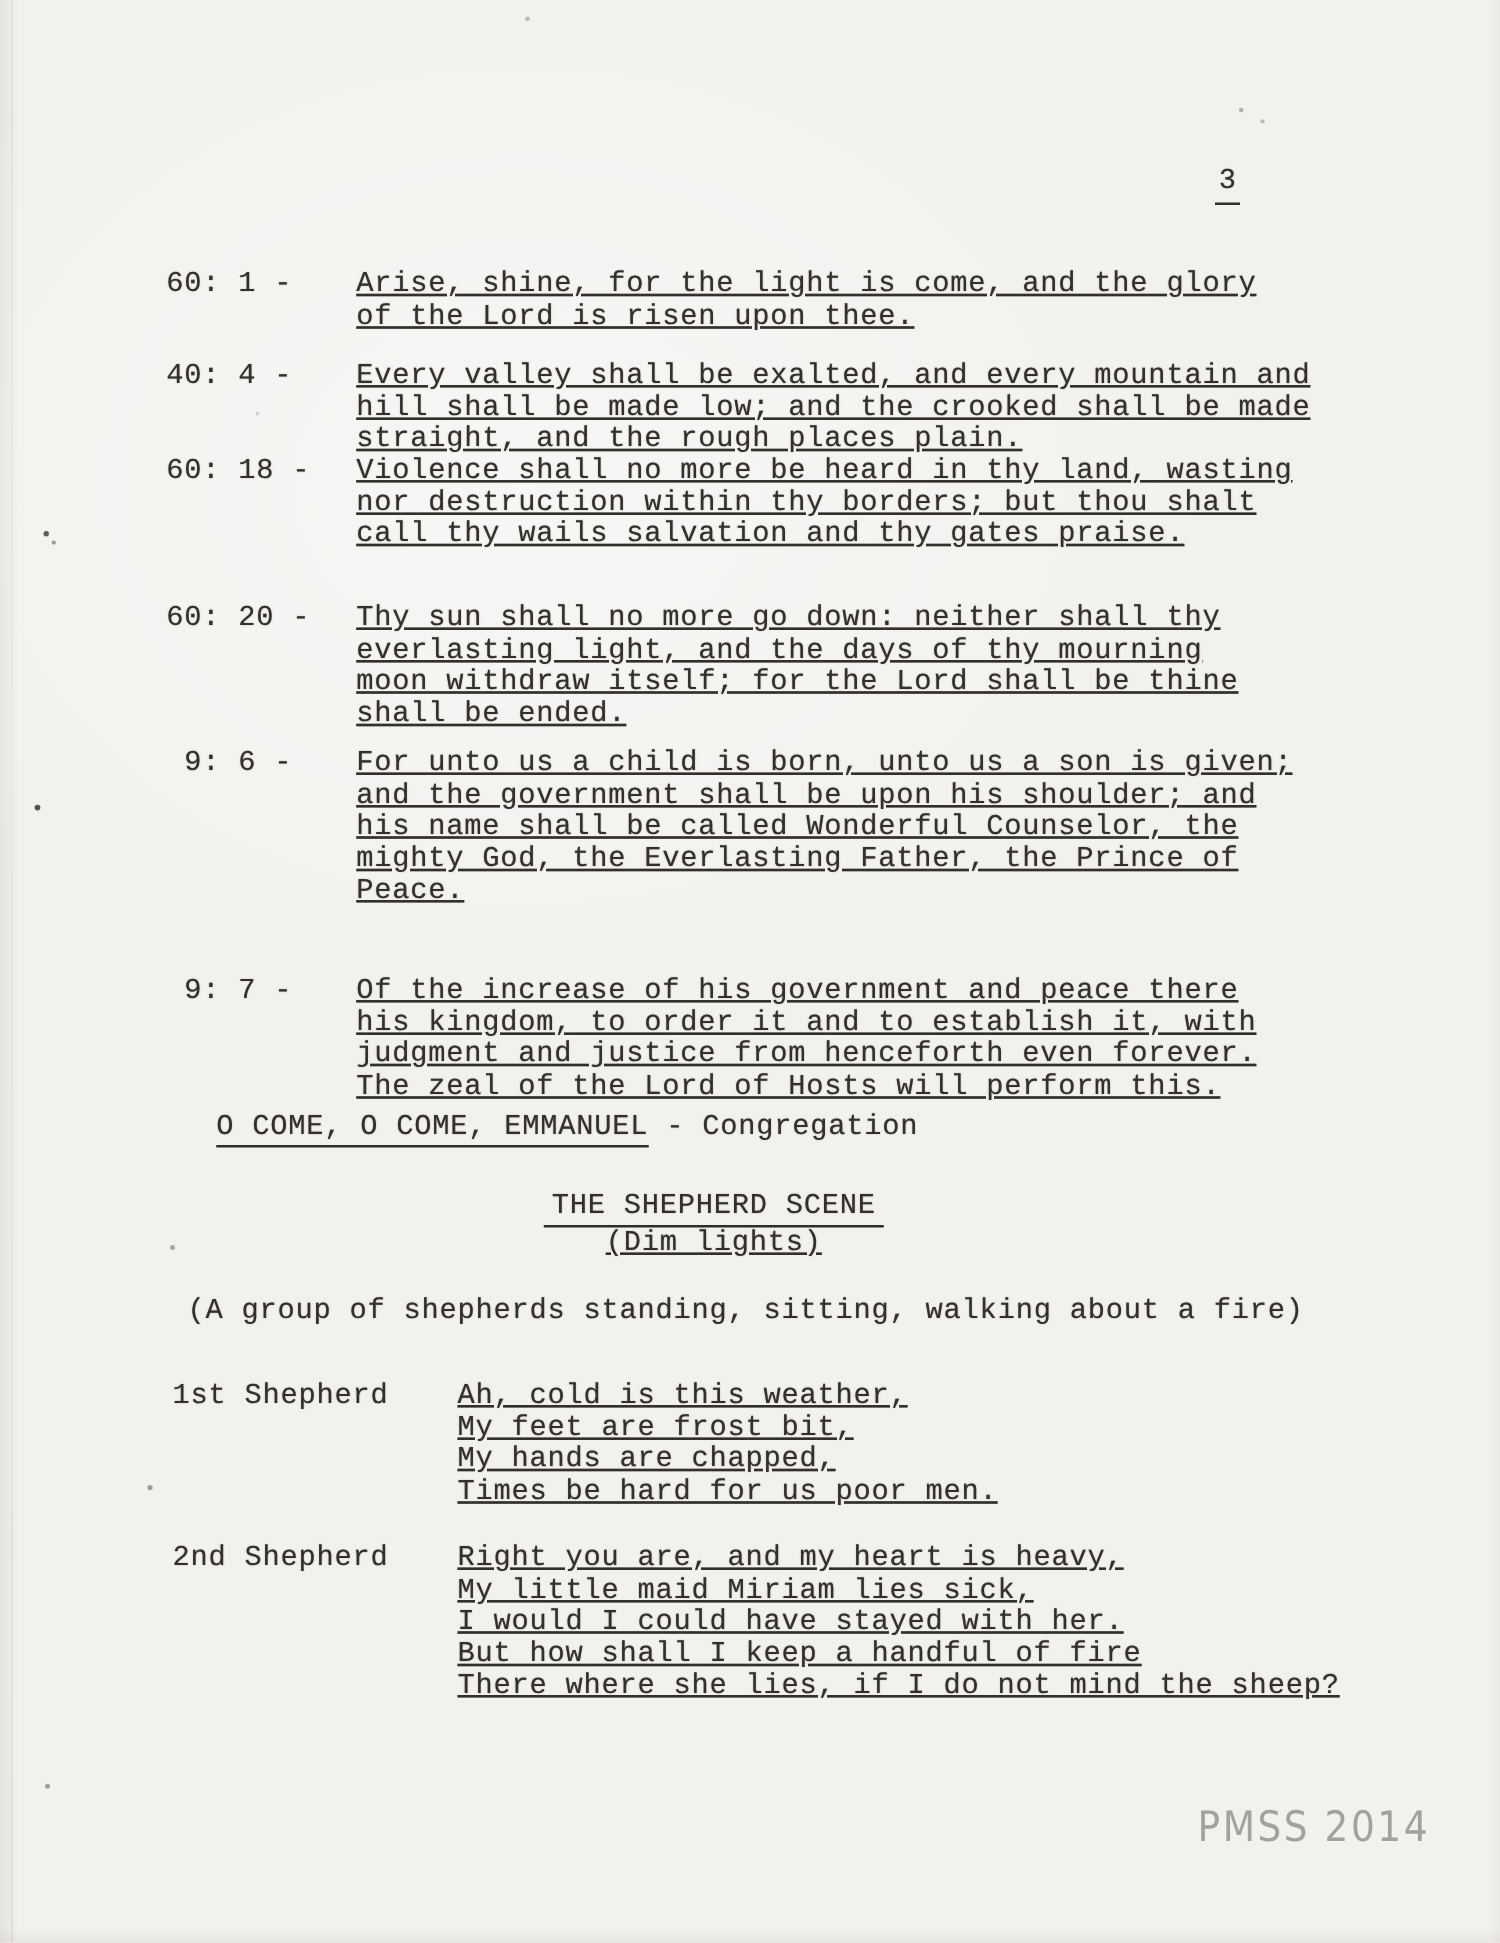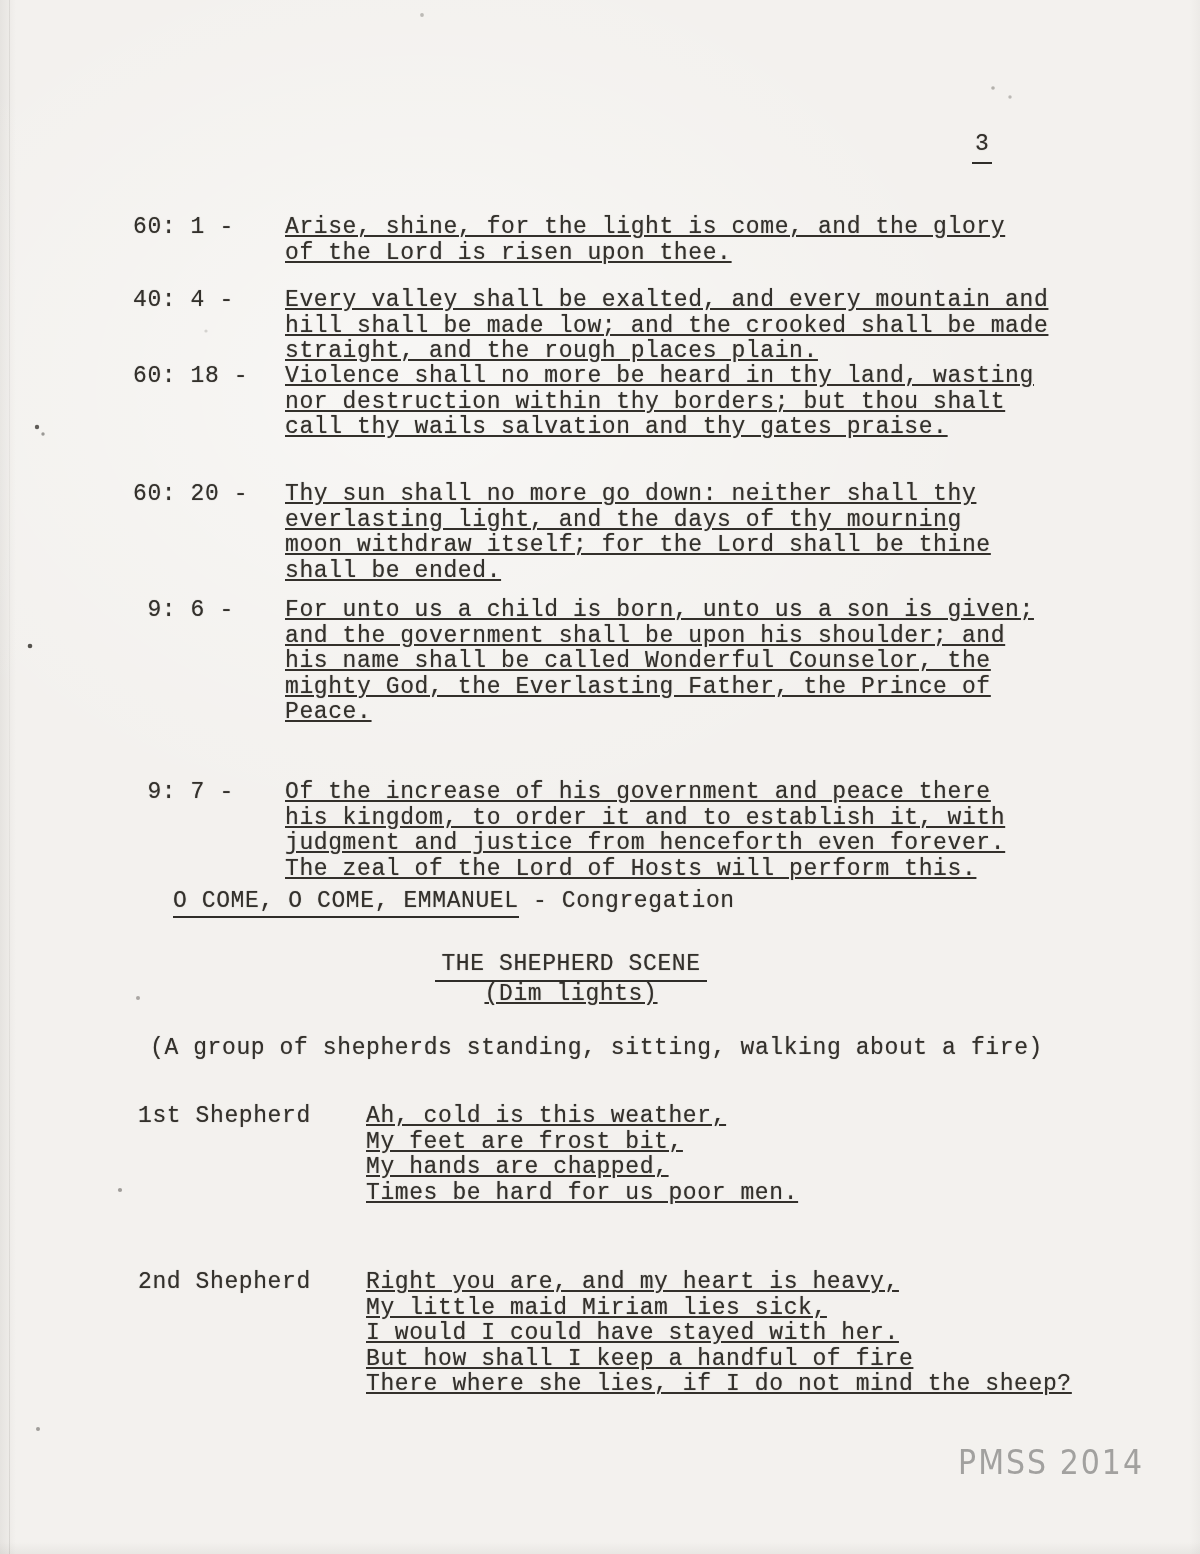--- a/index.html
+++ b/index.html
@@ -153,21 +153,21 @@
   <div class="speech" style="top:1104px">
     <div class="speaker">1st Shepherd</div>
     <div class="stext">
       <div class="dline">Ah, cold is this weather,</div>
       <div class="dline">My feet are frost bit,</div>
       <div class="dline">My hands are chapped,</div>
       <div class="dline">Times be hard for us poor men.</div>
     </div>
   </div>
 
-  <div class="speech" style="top:1270px">
+  <div class="speech" style="top:1234px">
     <div class="speaker">2nd Shepherd</div>
     <div class="stext">
       <div class="dline">Right you are, and my heart is heavy,</div>
       <div class="dline">My little maid Miriam lies sick,</div>
       <div class="dline">I would I could have stayed with her.</div>
       <div class="dline">But how shall I keep a handful of fire</div>
       <div class="dline">There where she lies, if I do not mind the sheep?</div>
     </div>
   </div>
 

